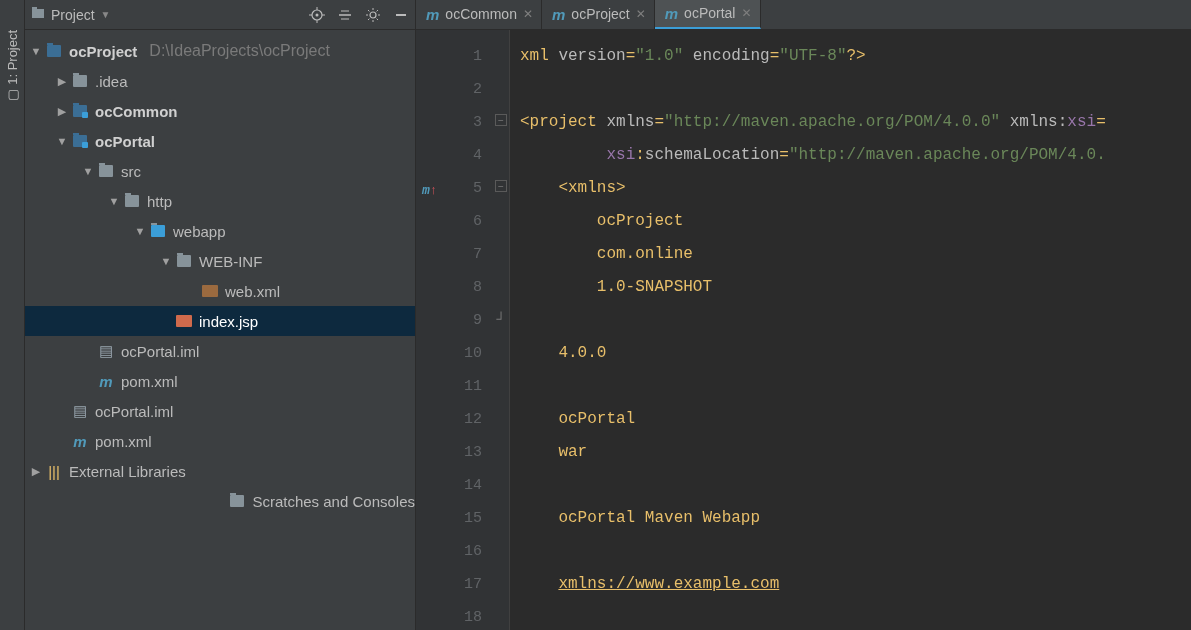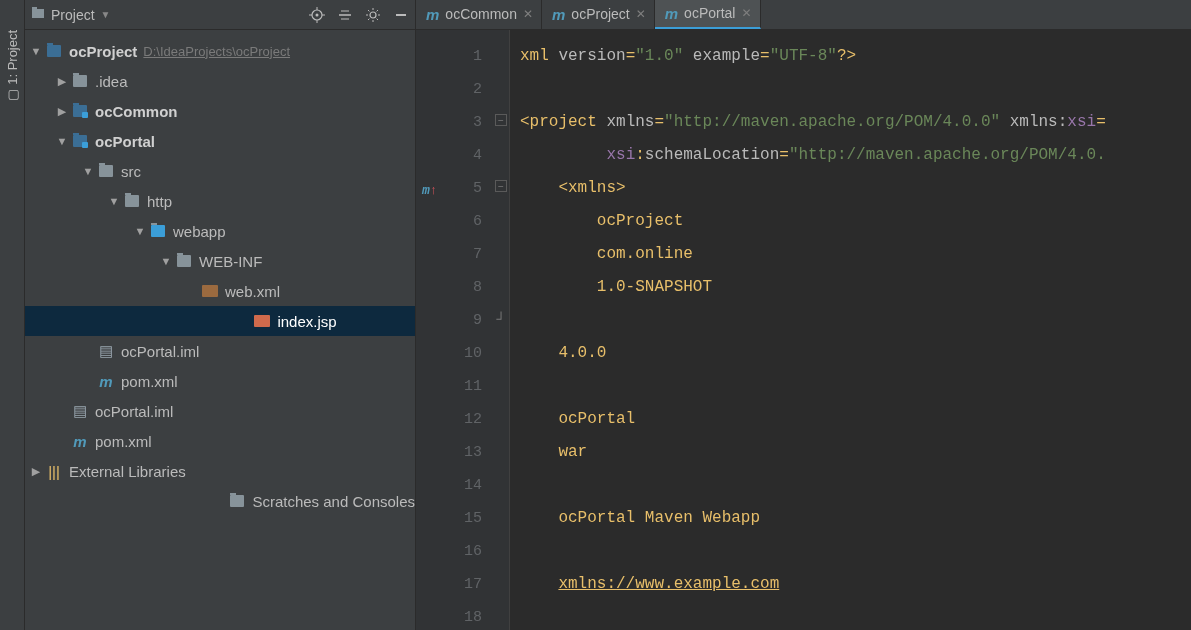--- a/index.html
+++ b/index.html
@@ -64,36 +64,36 @@
 .tree-row {
   display: flex;
   align-items: center;
   height: 30px;
   padding-left: 4px;
   white-space: nowrap;
   cursor: pointer;
   color: #bbbbbb;
   font-size: 15px;
 }
-.tree-row.selected { background: #0d293e; color: #ffffff; justify-content: center; }
+.tree-row.selected { background: #0d293e; color: #ffffff; }
 .tree-row .arr {
   width: 14px;
   text-align: center;
   color: #a0a0a0;
   font-size: 11px;
 }
 .tree-row .icon {
   width: 18px; height: 18px;
   margin: 0 4px 0 2px;
   display: inline-flex;
   align-items: center;
   justify-content: center;
 }
 .tree-row .label { margin-left: 2px; }
-.tree-row .path { color: #7a7a7a; margin-left: 6px; font-size: 13px; text-decoration: underline; }
+.tree-row .path { color: #7a7a7a; margin-left: 12px; font-size: 16px; }
 .bold { font-weight: 600; color: #d0d0d0; }
 .icon-folder { background:#87939a; width:14px; height:12px; border-radius:1px; position:relative; }
 .icon-folder::before { content:""; position:absolute; top:-2px; left:0; width:6px; height:2px; background:#87939a; }
 .icon-folder.blue { background:#3b6e95; }
 .icon-folder.blue::before { background:#3b6e95; }
 .icon-folder.dot::after { content:""; position:absolute; bottom:-1px; right:-1px; width:6px; height:6px; background:#3b9ed8; border-radius:1px; }
 .icon-m { color:#519aba; font-family: 'Segoe UI', sans-serif; font-weight: 700; font-style: italic; font-size: 15px; }
 .icon-jsp { background:#cf6a4c; width:16px; height:12px; border-radius:1px; }
 
 .right-panel {
@@ -360,21 +360,21 @@
     </div>
   <div class="editor-area">
     <div class="gutter" id="gutter">
       <span class="glyph" id="glyph" style="top: 144px; left: 6px;"><span style="font-style:italic;font-weight:700;color:#519aba">m</span><span style="color:#cc5158">↑</span></span>
     1<br>2<br>3<br>4<br>5<br>6<br>7<br>8<br>9<br>10<br>11<br>12<br>13<br>14<br>15<br>16<br>17<br>18<br></div>
     <div class="gmargin" id="gmargin">
         <div class="fold" style="top: 84px;">−</div>
         <div class="fold" style="top: 150px;">−</div>
         <div class="fold" style="top: 282px; border: none; font-size: 13px;">┘</div>
       </div>
-    <div class="code" id="code"><span class="t"><span class="t">xml </span><span class="an">version</span><span class="t">=</span><span class="s">"1.0"</span><span class="an"> example</span><span class="t">=</span><span class="s">"UTF-8"</span><span class="t">?&gt;</span>
+    <div class="code" id="code"><span class="t"><span class="t">xml </span><span class="an">version</span><span class="t">=</span><span class="s">"1.0"</span><span class="an"> encoding</span><span class="t">=</span><span class="s">"UTF-8"</span><span class="t">?&gt;</span>
 
 <span class="t">&lt;</span><span class="t">project </span><span class="an">xmlns</span><span class="t">=</span><span class="s">"http://maven.apache.org/POM/4.0.0"</span><span class="an"> xmlns:</span><span class="ns">xsi</span><span class="t">=</span>
          <span class="ns">xsi</span><span class="t">:</span><span class="an">schemaLocation</span><span class="t">=</span><span class="s">"http://maven.apache.org/POM/4.0.</span>
     <span class="t">&lt;</span><span class="t">xmlns</span><span class="t">&gt;</span>
         <span class="t"><artifactid></artifactid></span>ocProject<span class="t"></span>
         <span class="t"><groupid></groupid></span>com.online<span class="t"></span>
         <span class="t"><version></version></span>1.0-SNAPSHOT<span class="t"></span>
     <span class="t"></span>
     <span class="t"><modelversion></modelversion></span>4.0.0<span class="t"></span>
 

